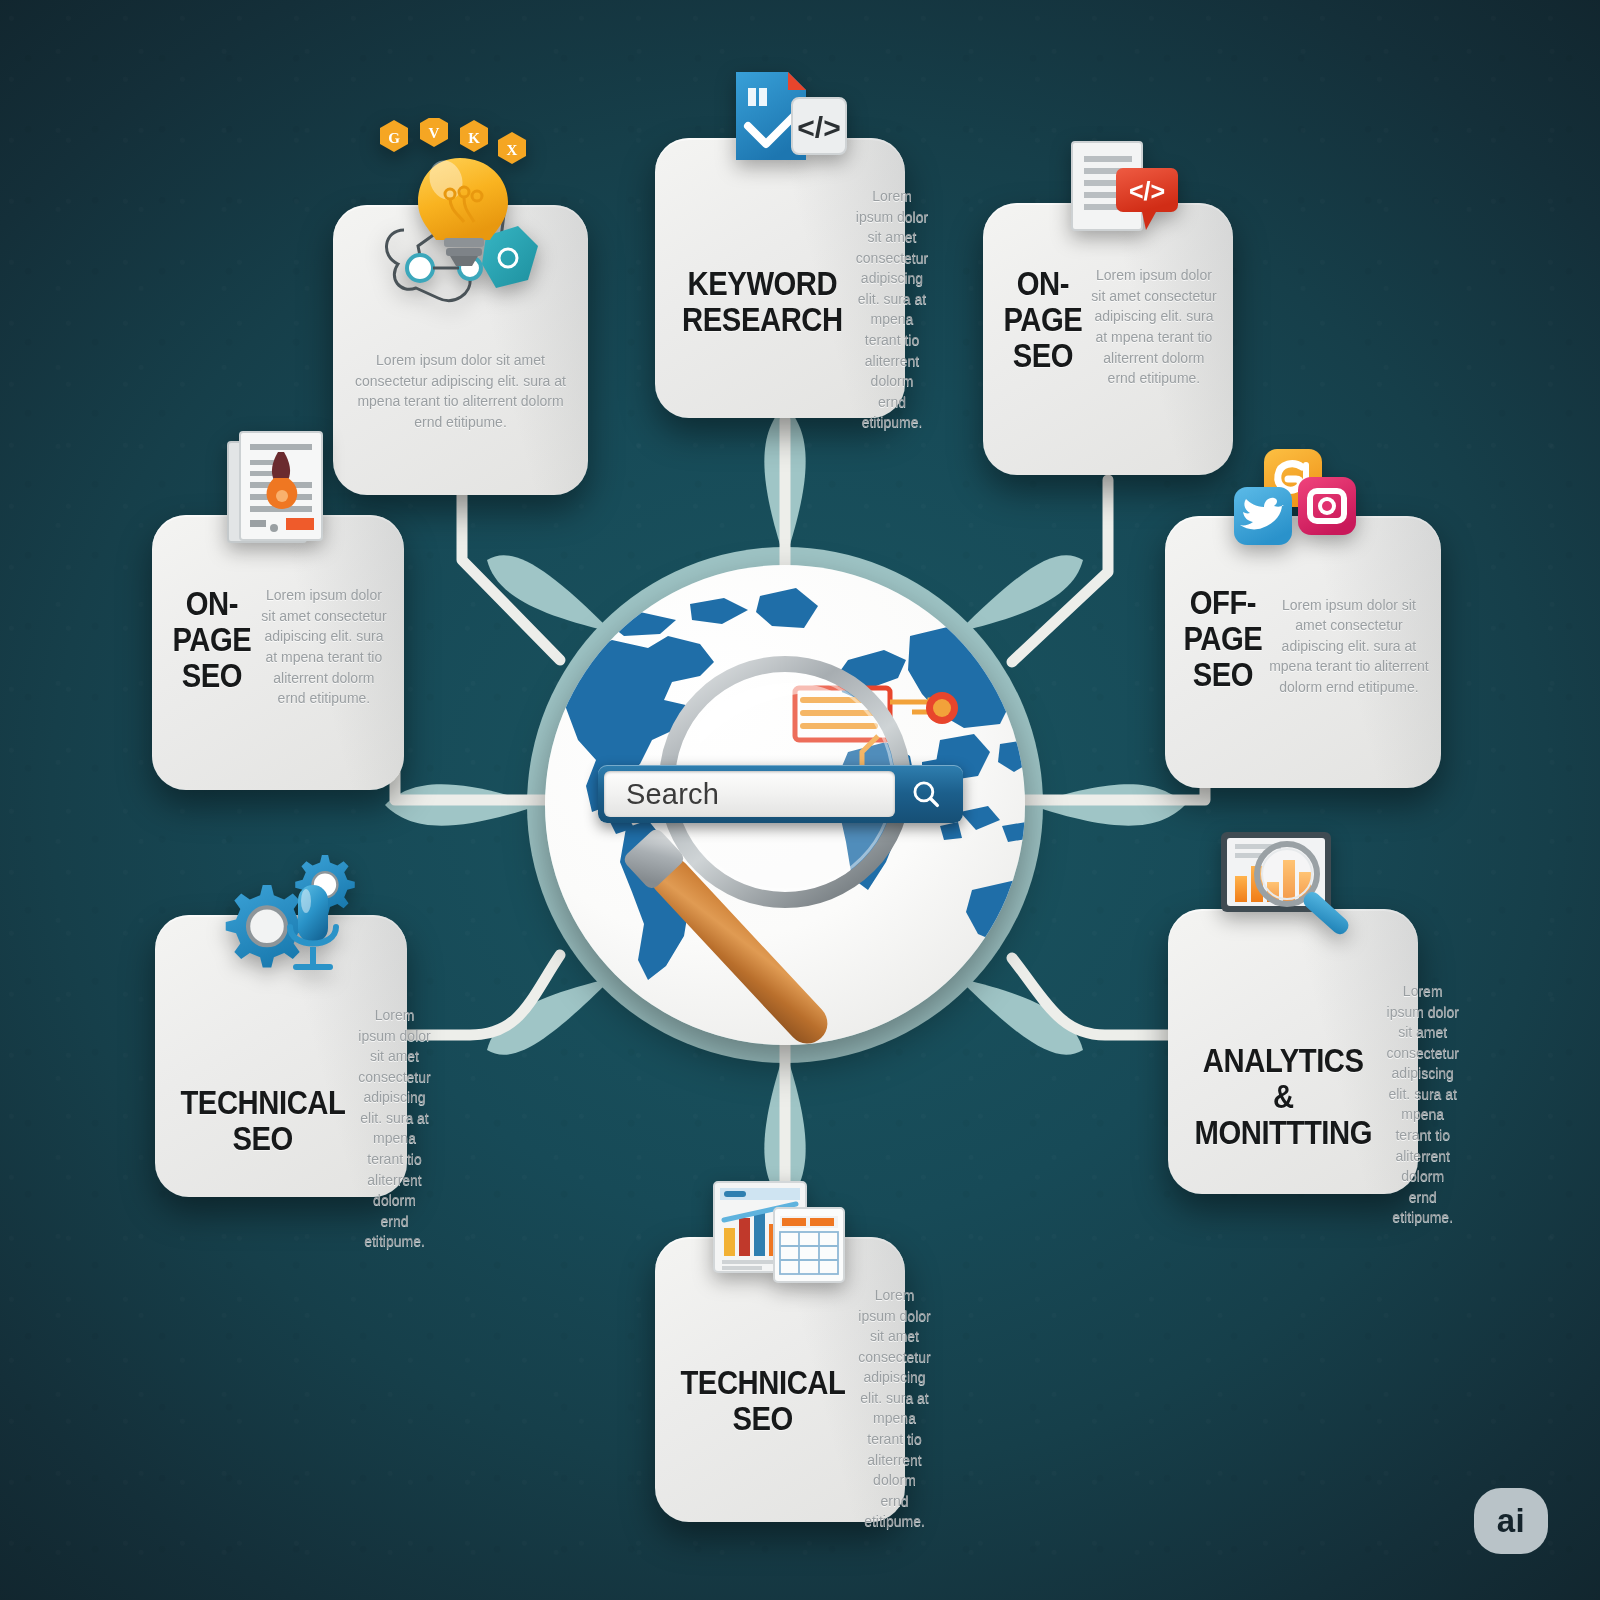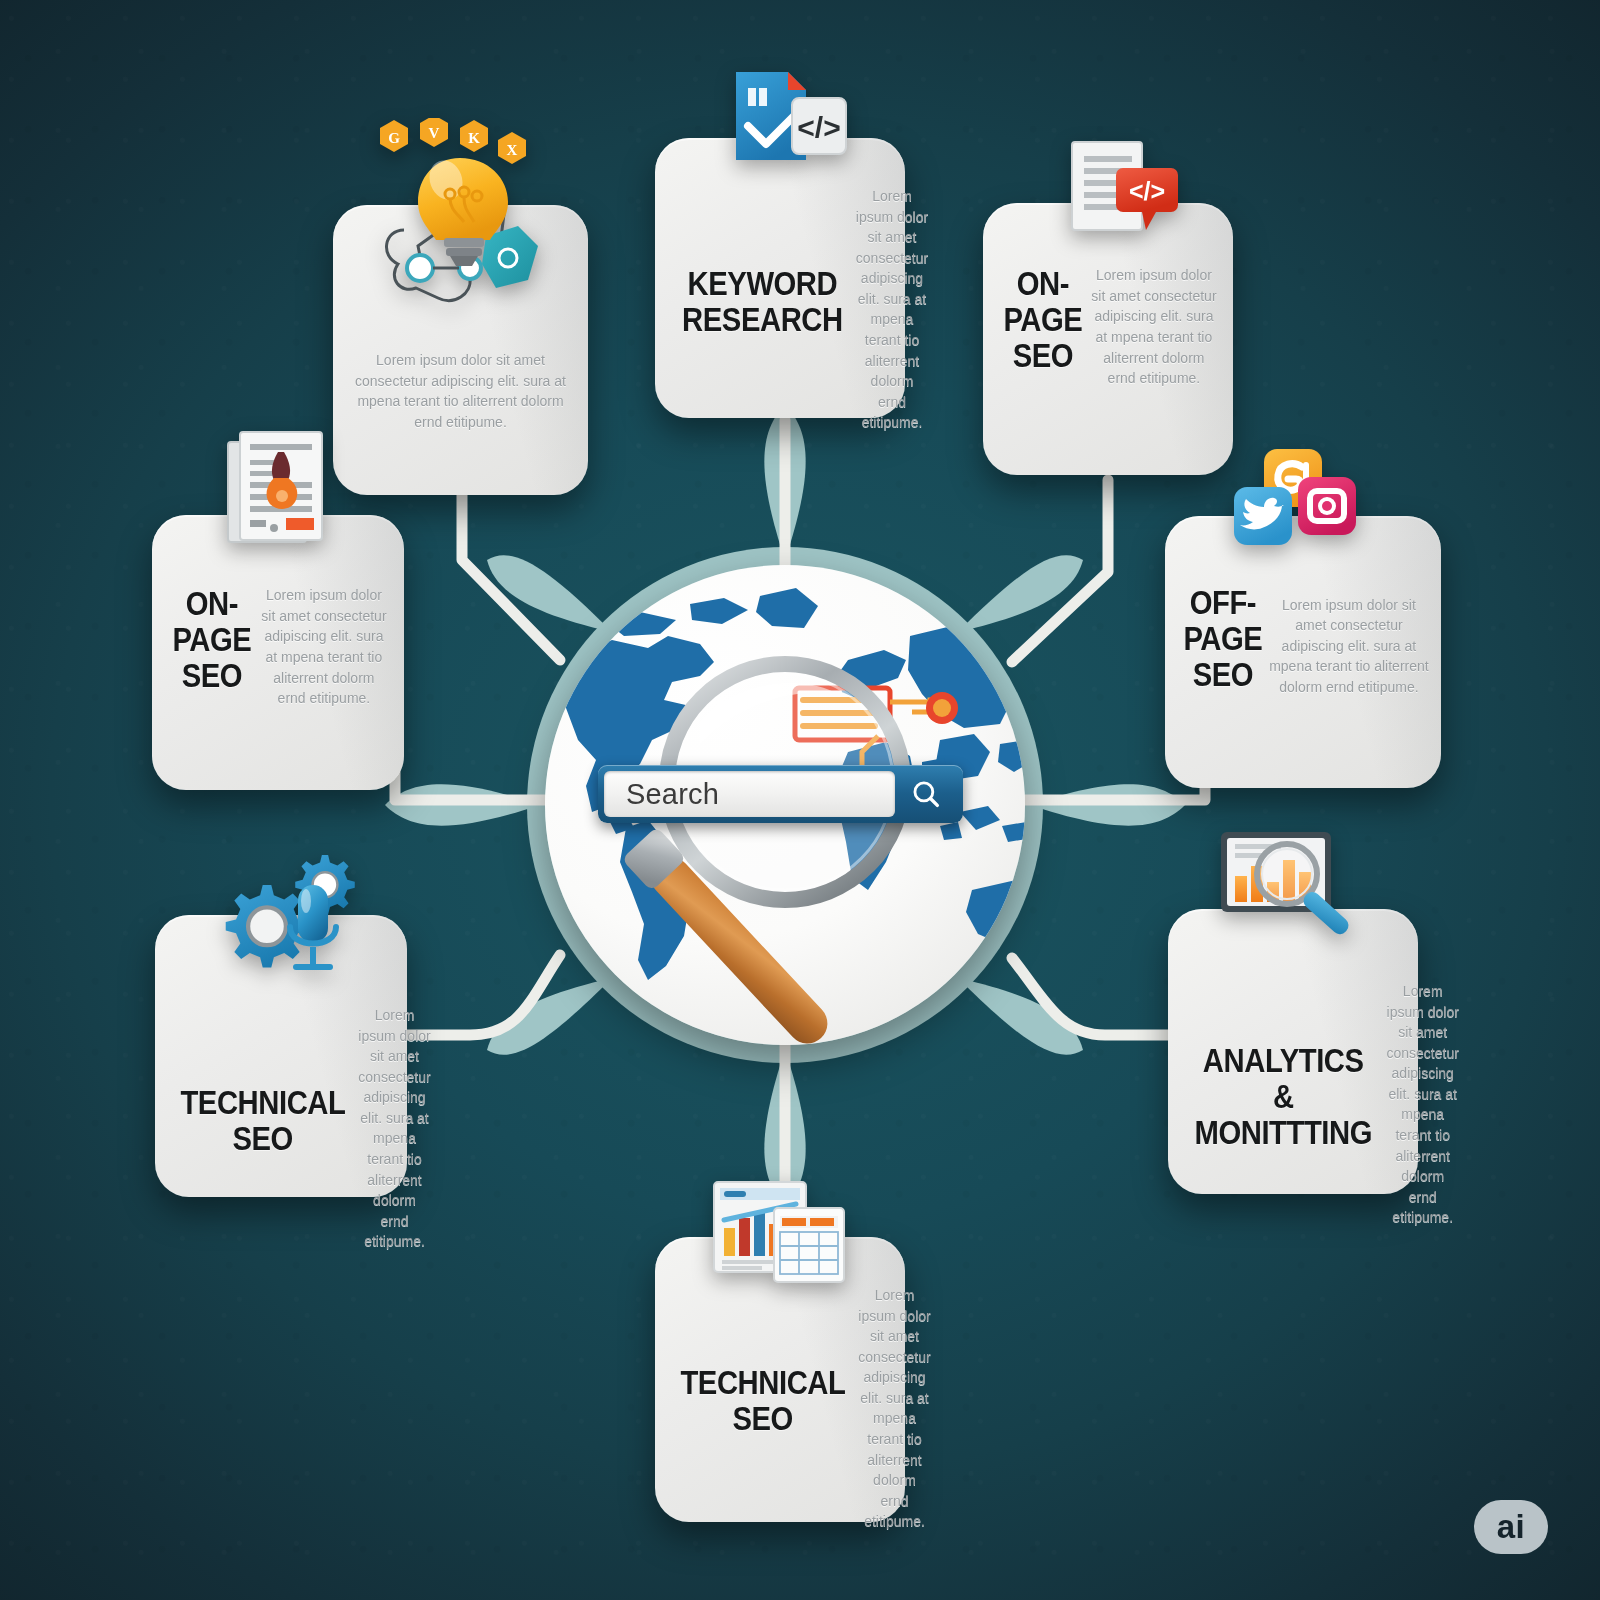--- a/index.html
+++ b/index.html
@@ -79,21 +79,21 @@
     background:linear-gradient(180deg,#fdfdfd 0%,#f1f1f0 52%,#e3e3e2 100%);
     border-radius:6px;display:flex;align-items:center;
     box-shadow:0 1px 3px rgba(0,0,0,0.28) inset;
     padding-left:22px;
   }
   #searchfield span{font-size:29px;color:#3b3b3b;letter-spacing:0.2px;}
   #searchbtn{width:62px;display:flex;align-items:center;justify-content:center;}
 
   
   #aibadge{
-    position:absolute;right:52px;bottom:46px;width:74px;height:54px;
+    position:absolute;right:52px;bottom:46px;width:74px;height:66px;
     background:#b9c3c8;border-radius:27px;
     display:flex;align-items:center;justify-content:center;z-index:80;
   }
   #aibadge span{font-size:33px;font-weight:bold;color:#15242c;letter-spacing:0.5px;}
 </style>
 </head>
 <body>
 
 <div id="stage">
   <div id="bgnoise"></div>

